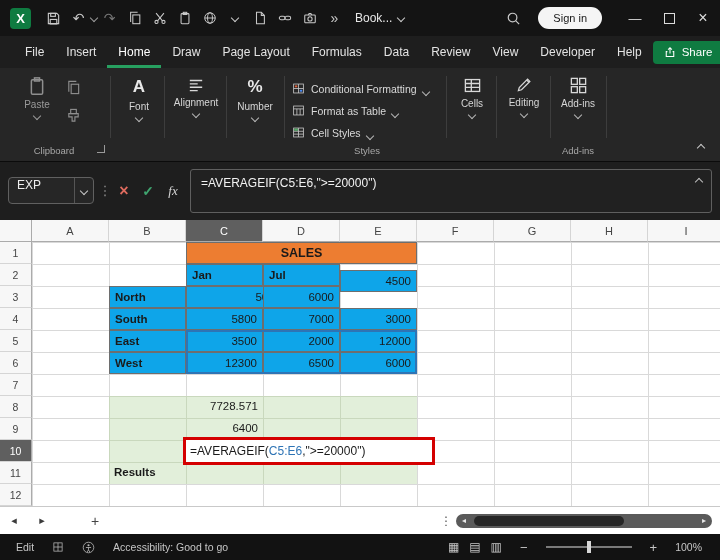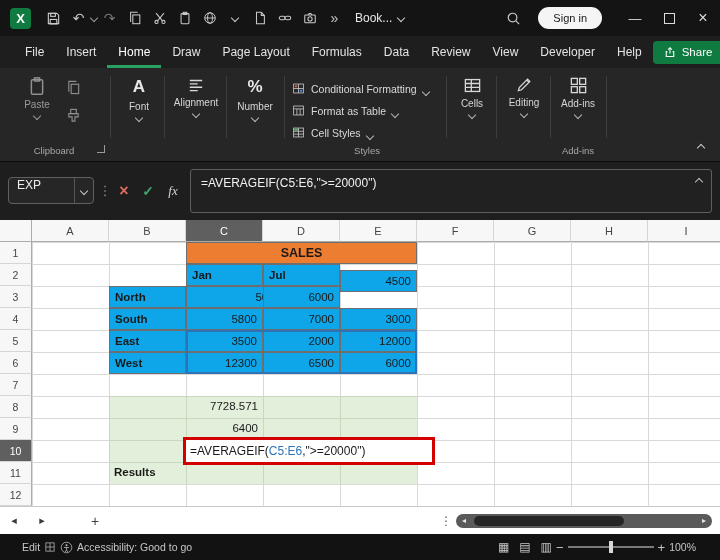--- a/index.html
+++ b/index.html
@@ -102,22 +102,22 @@
   .newsheet{width:30px;text-align:center;font-size:14px;color:#444;margin-left:24px;flex:none;}
   .tb-dots{margin-left:auto;color:#555;font-size:12px;width:20px;text-align:center;flex:none;}
   .hscroll{position:relative;width:256px;height:14px;background:#5A5A5A;border-radius:7px;
            margin-right:8px;flex:none;color:#E8E8E8;}
   .hs-arrow{position:absolute;top:0;width:16px;height:14px;display:flex;align-items:center;
             justify-content:center;font-size:8px;}
   .hs-thumb{position:absolute;left:18px;top:2px;width:150px;height:10px;background:#262626;border-radius:5px;}
 
   
   .statusbar{position:absolute;top:534px;left:0;right:0;height:26px;background:#121212;
-             display:flex;align-items:center;color:#C6C6C6;font-size:10.5px;gap:4px;
-             padding:0 22px;box-sizing:border-box;}
+             display:flex;align-items:center;color:#C6C6C6;font-size:10.5px;gap:18px;
+             padding:0 16px;box-sizing:border-box;}
   .viewicons{margin-left:auto;display:flex;gap:10px;font-size:12px;color:#C6C6C6;}
   .ztrack{width:86px;height:2px;background:#7A7A7A;position:relative;}
   .zthumb{position:absolute;left:48%;top:-5px;width:4px;height:12px;background:#D8D8D8;}
 </style>
 </head>
 <body>
 
 <div class="app">
 
   <div class="titlebar">

